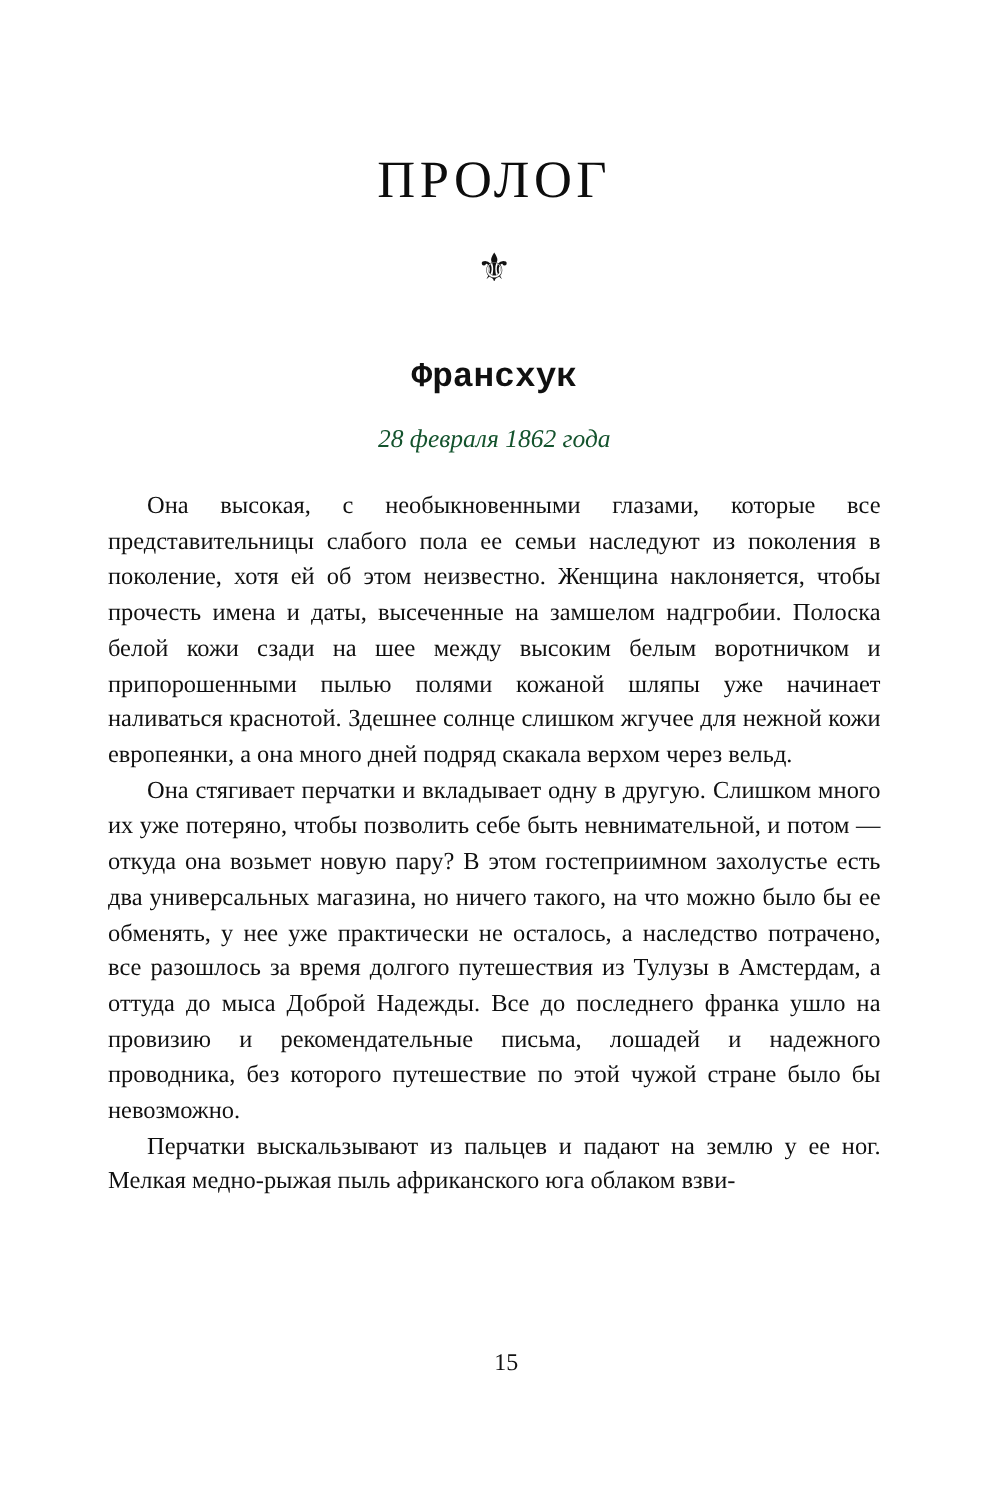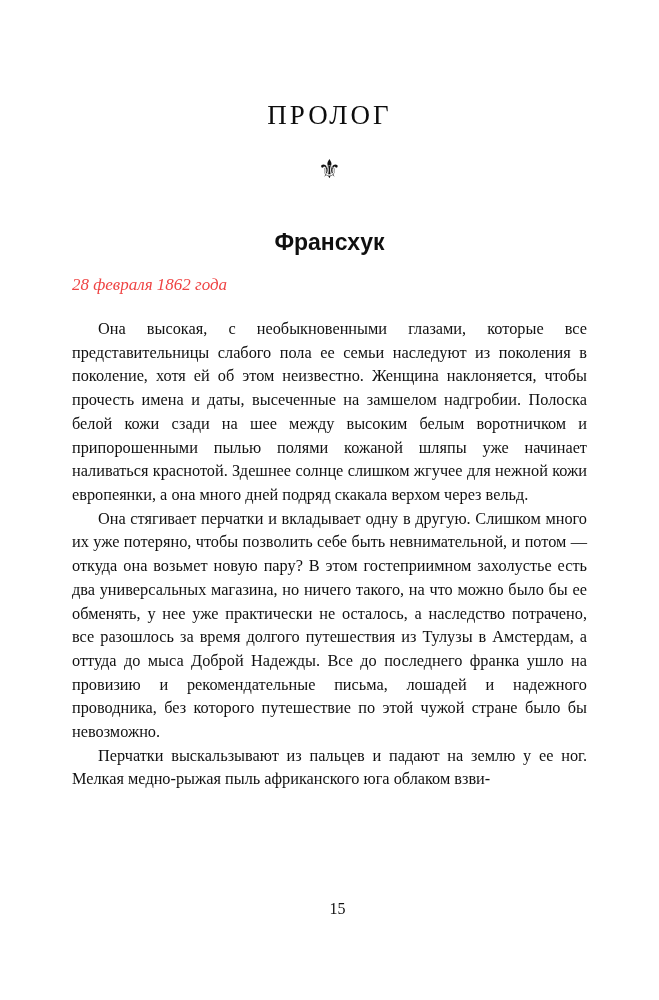--- a/index.html
+++ b/index.html
@@ -24,46 +24,47 @@
   }
   .content {
     position: absolute;
     left: 72px;
     top: 0;
     width: 515px;
   }
   .chapter-title {
     text-align: center;
     margin-top: 100px;
-    font-size: 27px;
+    font-size: 35px;
     letter-spacing: 3px;
     font-weight: normal;
     font-family: "Liberation Serif", serif;
     color: #0d0d0d;
   }
   .ornament {
     text-align: center;
     margin-top: 26px;
     font-size: 26px;
     line-height: 1;
     color: #111111;
   }
   .section-title {
     text-align: center;
     margin-top: 46px;
     font-size: 23px;
-    font-family: Liberation Sans, sans-serif;
+    font-family: Liberation Mono, monospace;
     color: #101010;
   }
   .section-date {
+    text-align: center;
     margin-top: 7px;
     font-size: 17px;
     font-style: italic;
     font-family: "Liberation Serif", serif;
-    color: #ef4444;
+    color: #14532d;
   }
   .body-text {
     margin-top: 22px;
     font-size: 16.3px;
     line-height: 1.455;
     text-align: justify;
     text-justify: inter-word;
     hyphens: manual;
     color: #101010;
   }

